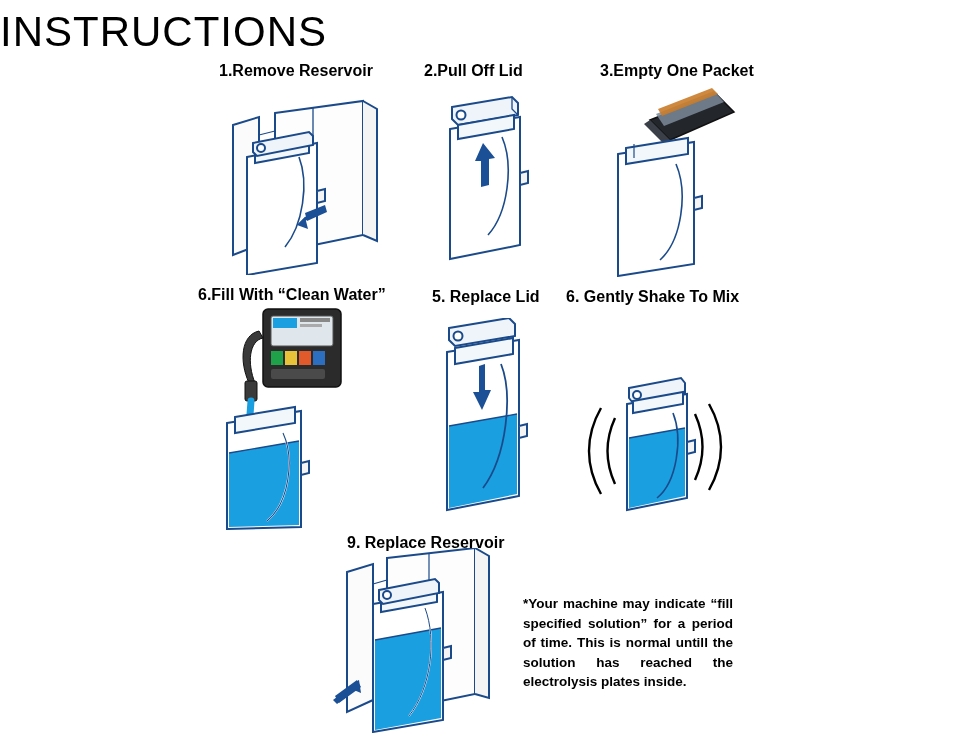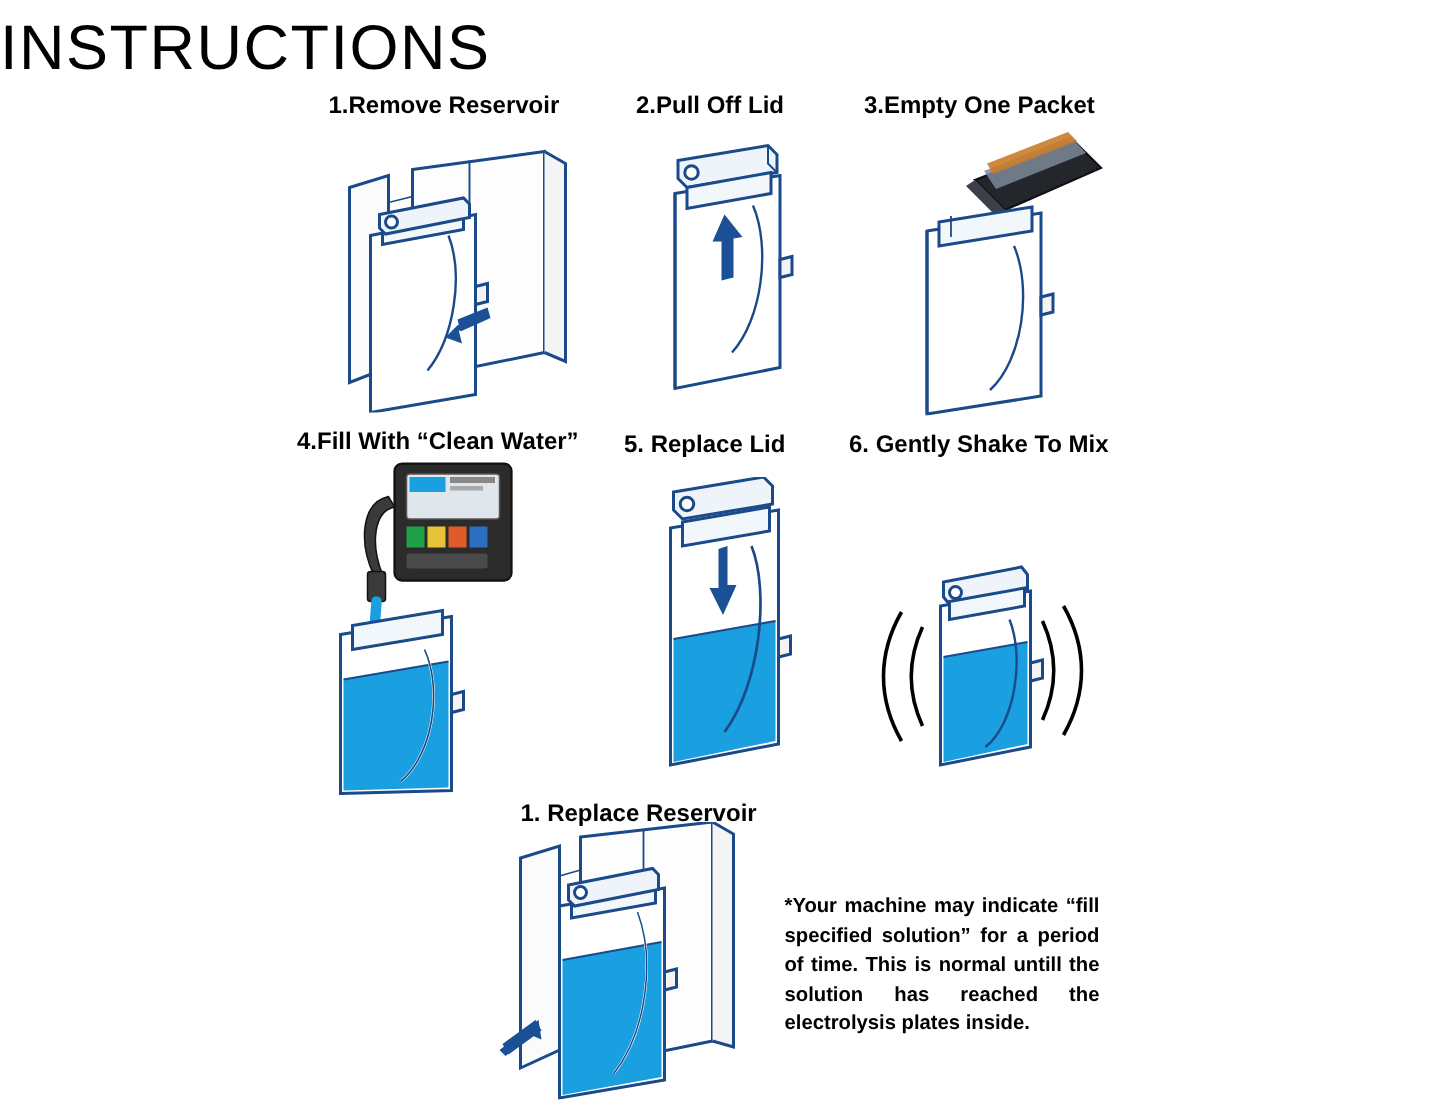--- a/index.html
+++ b/index.html
@@ -39,23 +39,23 @@
     font-size: 13.5px;
     font-weight: bold;
     line-height: 1.45;
     text-align: justify;
     width: 210px;
     margin-top: 16px;
   }
   
   #lbl-1 { left: 219px; top: 62px; }
   #lbl-2 { left: 424px; top: 62px; }
-  #lbl-3 { left: 576px; top: 62px; }
+  #lbl-3 { left: 600px; top: 62px; }
   #lbl-4 { left: 198px; top: 286px; }
-  #lbl-5 { left: 416px; top: 288px; }
+  #lbl-5 { left: 432px; top: 288px; }
   #lbl-6 { left: 566px; top: 288px; text-align: center; }
   #lbl-7 { left: 347px; top: 534px; }
   #note-1 { left: 523px; top: 578px; }
 
   
   #fig-1 { left: 213px; top: 95px; width: 180px; height: 180px; }
   #fig-2 { left: 428px; top: 95px; width: 130px; height: 180px; }
   #fig-3 { left: 598px; top: 82px; width: 160px; height: 195px; }
   #fig-4 { left: 215px; top: 305px; width: 190px; height: 225px; }
   #fig-5 { left: 425px; top: 318px; width: 130px; height: 205px; }
@@ -157,21 +157,21 @@
       <path d="M28 66 L90 56 L90 72 L28 82 Z" fill="#f2f7fc"></path>
       <path d="M36 62 L36 76" stroke-width="1.2"></path>
 
       <path d="M78 82 C 90 110, 84 158, 62 178" stroke-width="1.6"></path>
 
       <path d="M96 116 L104 114 L104 126 L96 128 Z" fill="#f4f4f4"></path>
     </g>
   </svg>
 </div>
 
-<div class="step-label" id="lbl-4">4.Fill With “Clean Water”</div>
+<div class="step-label" id="lbl-4">6.Fill With “Clean Water”</div>
 <div class="step-fig" id="fig-4">
   <svg width="190" height="225" viewBox="0 0 190 225" xmlns="http://www.w3.org/2000/svg">
 
     <g>
       <rect x="48" y="4" width="78" height="78" rx="5" fill="#2b2b2b" stroke="#111" stroke-width="1.5"></rect>
       <rect x="56" y="11" width="62" height="30" rx="2" fill="#dfe6ec" stroke="#555" stroke-width="1"></rect>
       <rect x="58" y="13" width="24" height="10" fill="#1a9fe0"></rect>
       <rect x="85" y="13" width="30" height="4" fill="#888"></rect>
       <rect x="85" y="19" width="22" height="3" fill="#aaa"></rect>
       <rect x="56" y="46" width="12" height="14" fill="#1fa14a"></rect>
@@ -254,21 +254,21 @@
       <path d="M54 68 L110 58 L110 126 L54 138 Z" fill="#1a9fe0" stroke="none"></path>
       <path d="M54 68 L110 58" stroke="#1b4a8a" stroke-width="1.3"></path>
 
       <path d="M98 43 C 108 68, 102 112, 82 128" stroke-width="1.6" stroke="#1b4a8a"></path>
 
       <path d="M112 72 L120 70 L120 82 L112 84 Z" fill="#f4f4f4"></path>
     </g>
   </svg>
 </div>
 
-<div class="step-label" id="lbl-7">1. Replace Reservoir</div>
+<div class="step-label" id="lbl-7">9. Replace Reservoir</div>
 <div class="step-fig" id="fig-7">
   <svg width="200" height="185" viewBox="0 0 200 185" xmlns="http://www.w3.org/2000/svg">
     <g fill="none" stroke="#1b4a8a" stroke-width="2">
 
       <path d="M62 10 L150 0 L150 146 L62 164 Z" fill="#fdfdfd"></path>
       <path d="M62 10 L62 164"></path>
       <path d="M104 5 L104 156" stroke-width="1.2"></path>
       <path d="M150 0 L164 8 L164 150 L150 146" fill="#f4f4f4"></path>
 
       <path d="M22 24 L48 16 L48 152 L22 164 Z" fill="#fbfbfb"></path>

